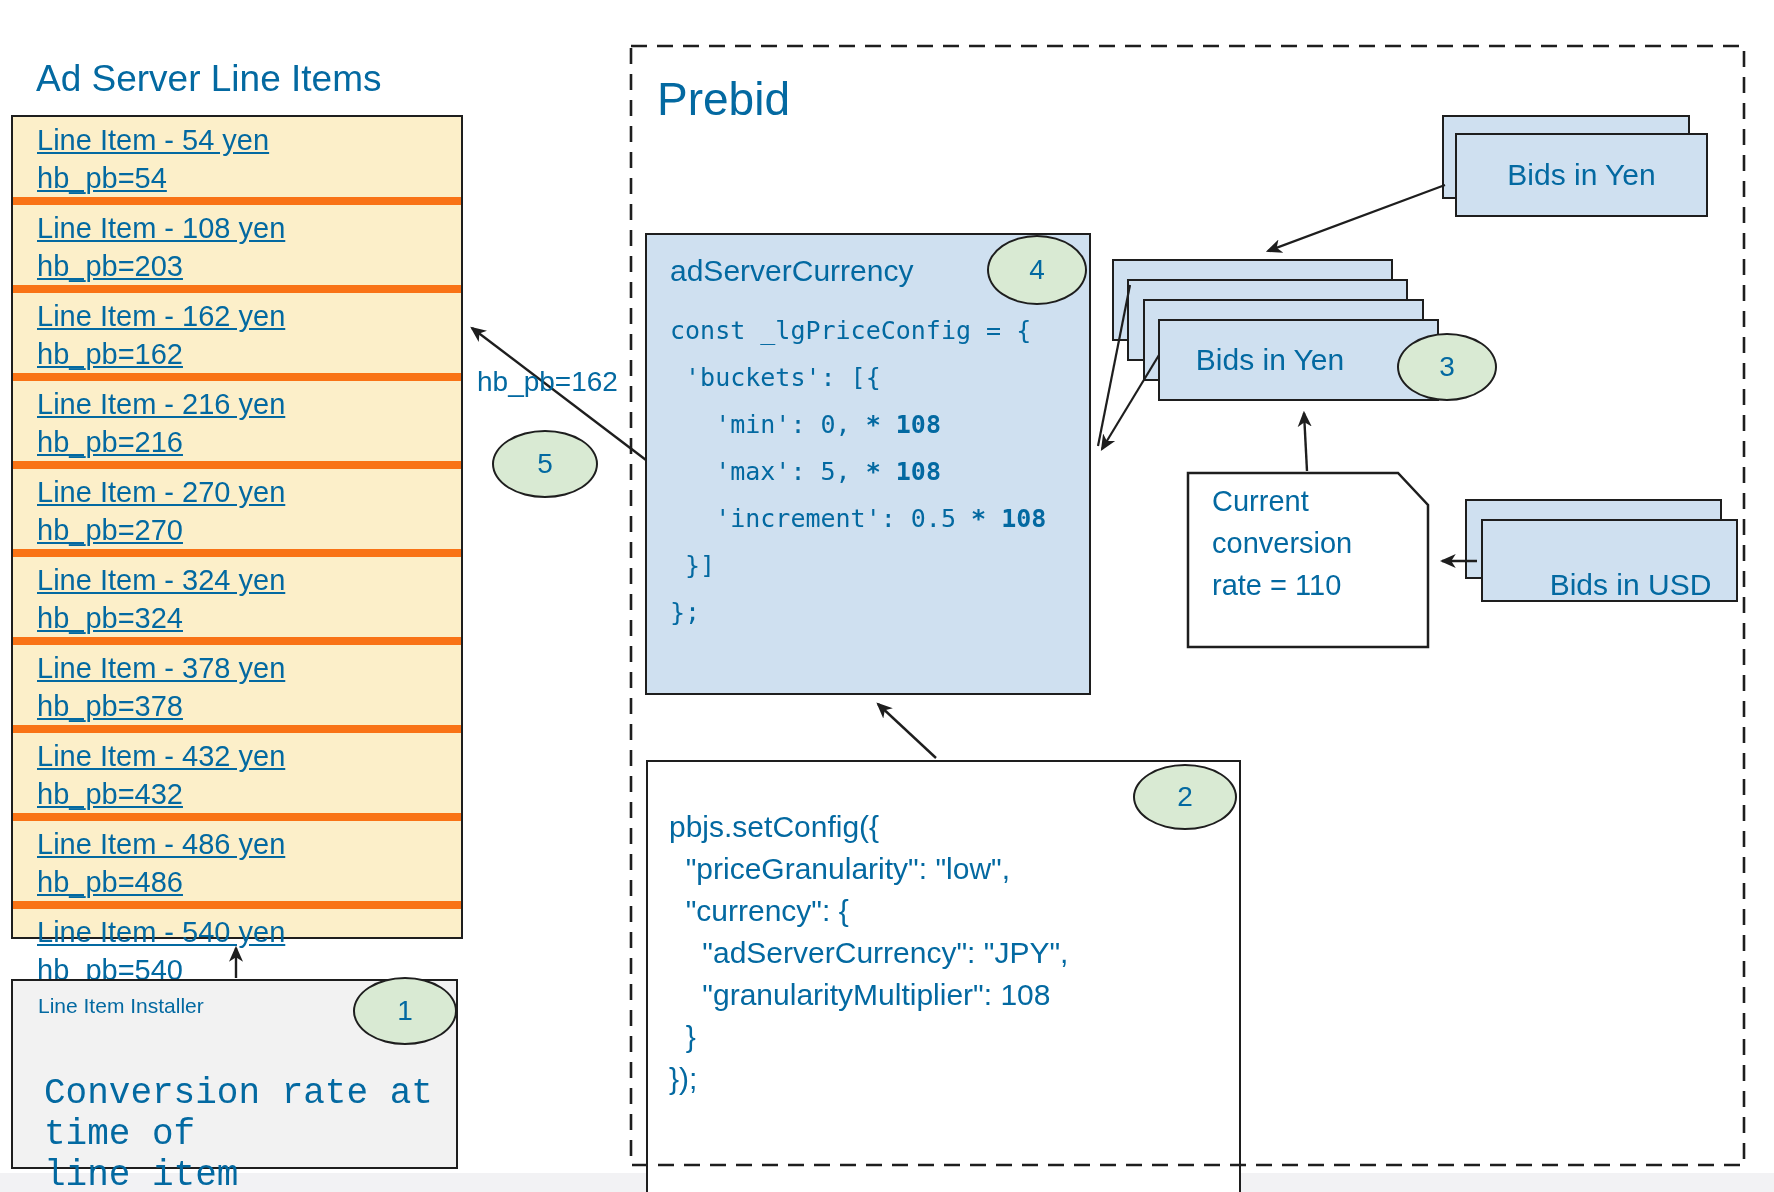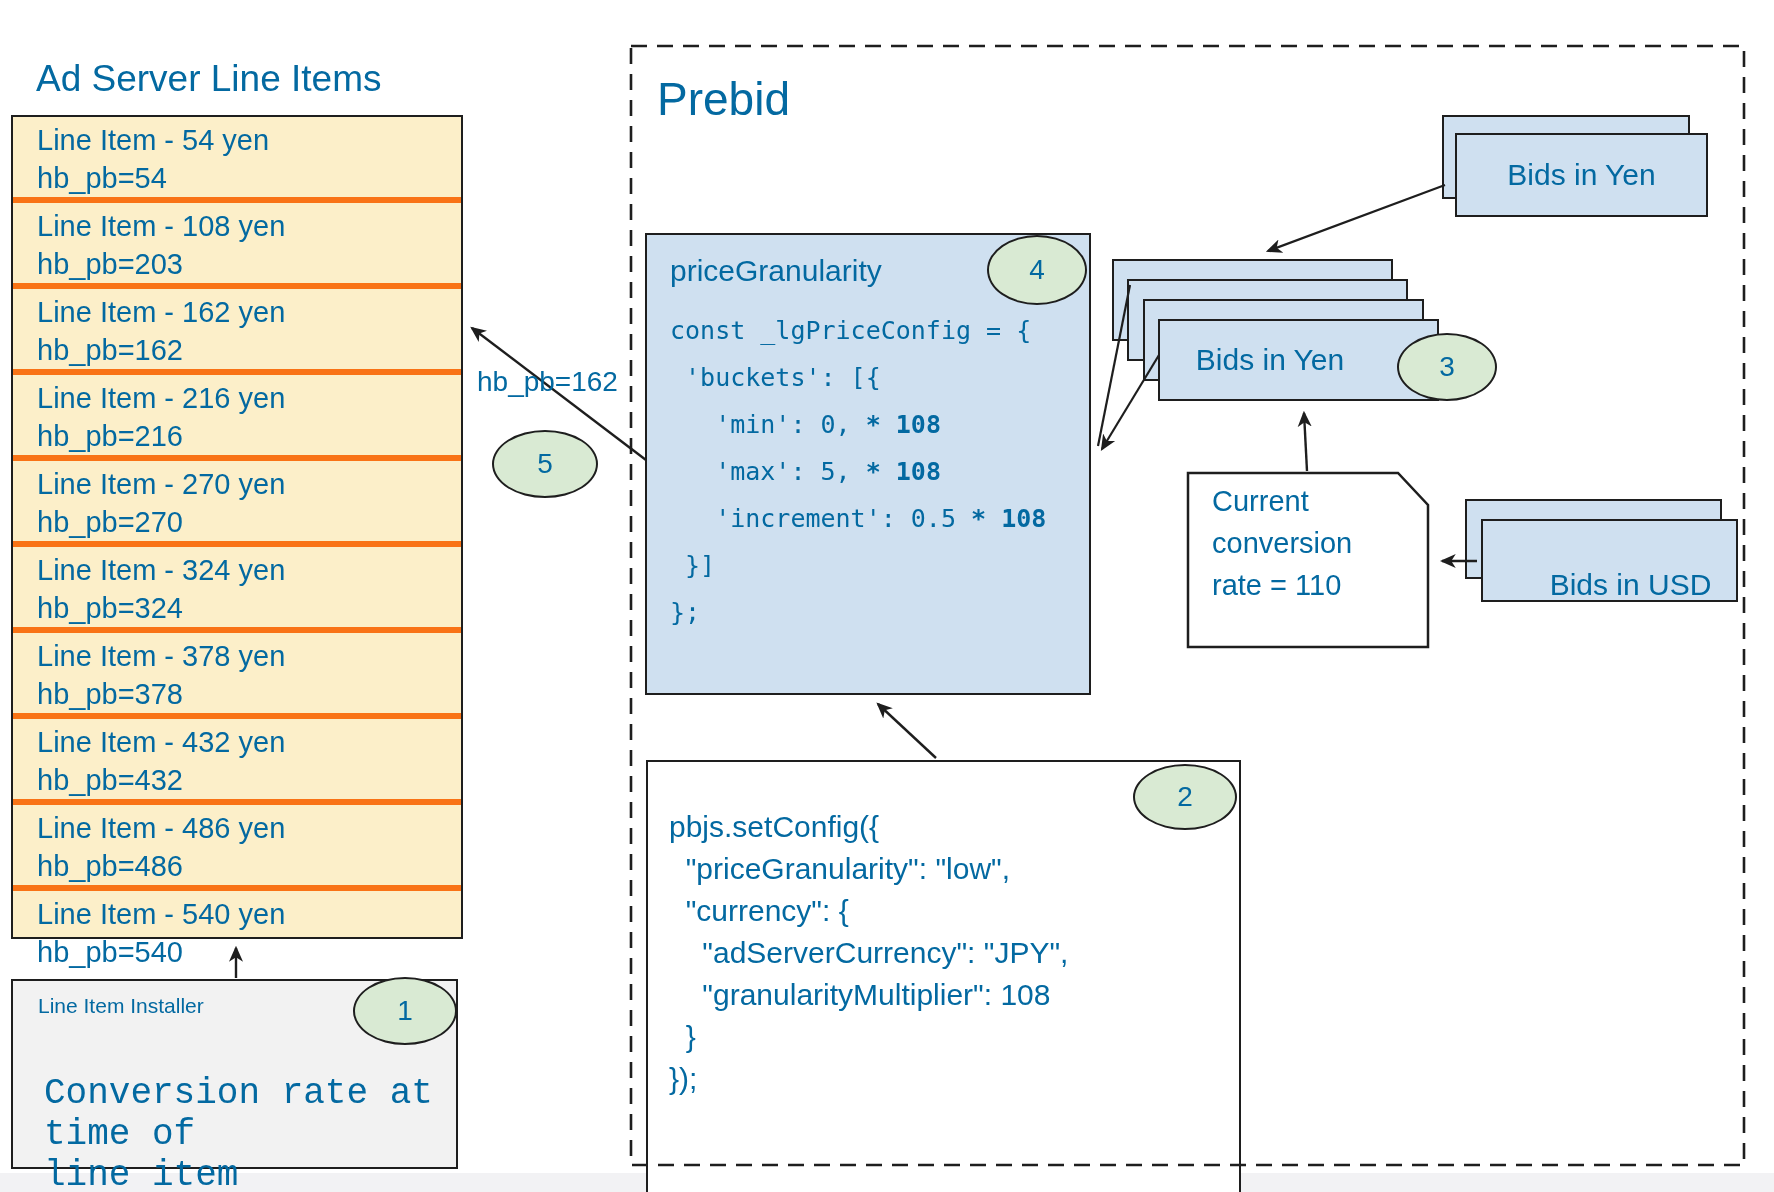--- a/index.html
+++ b/index.html
@@ -15,24 +15,24 @@
     position:absolute;display:flex;align-items:center;justify-content:center;
     background:var(--badge-green);border:2.4px solid #1e1e1e;border-radius:50%;
     font-size:28px;z-index:10;box-sizing:border-box;
   }
   .diagram-title{position:absolute;font-size:37px;z-index:3;}
   .prebid-title{position:absolute;font-size:46px;z-index:3;}
 
   .li-table{
     position:absolute;left:11px;top:115px;width:452px;height:824px;
     box-sizing:border-box;border:2.5px solid #1e1e1e;background:var(--table-yellow);
-    display:flex;flex-direction:column;z-index:2;
+    display:flex;flex-direction:column;z-index:2;text-decoration:underline;
   }
   .li-row{flex:1;box-sizing:border-box;padding:4px 0 0 24px;font-size:29px;line-height:38px;}
-  .li-row + .li-row{border-top:6px solid #f97316;}
+  .li-row + .li-row{border-top:8px solid #f97316;}
 
   .installer{left:11px;top:979px;width:447px;height:190px;background:var(--installer-gray);}
   .installer-title{position:absolute;left:25px;top:13px;font-size:21px;}
   .installer-note{position:absolute;left:31px;top:92px;font-size:36px;line-height:41px;white-space:pre-line;font-family:Liberation Mono, monospace;}
 
   .cpm-box{left:645px;top:233px;width:446px;height:462px;background:var(--card-blue);}
   .cpm-label{position:absolute;left:23px;top:19px;font-size:30px;}
   .cpm-code{
     position:absolute;left:23px;top:72px;
     font-family:"DejaVu Sans Mono",monospace;font-size:25px;line-height:47px;white-space:pre;
@@ -103,21 +103,21 @@
   <div class="box installer">
     <div class="installer-title">Line Item Installer</div>
     <div class="installer-note">Conversion rate at time of
 line item install=108</div>
   </div>
   <div class="badge" style="left:353px;top:977px;width:104px;height:68px;">1</div>
 
   <div class="prebid-title abs" style="left:657px;top:72px;">Prebid</div>
 
   <div class="box cpm-box">
-    <div class="cpm-label">priceGranularity</div>
+    <div class="cpm-label">adServerCurrency</div>
     <div class="cpm-code"><div><span>const _lgPriceConfig = {</span></div><div><span> 'buckets': [{</span></div><div><span>   'min': 0, </span><span class="b">* 108</span></div><div><span>   'max': 5, </span><span class="b">* 108</span></div><div><span>   'increment': 0.5 </span><span class="b">* 108</span></div><div><span> }]</span></div><div><span>};</span></div></div>
   </div>
   <div class="badge" style="left:987px;top:235px;width:100px;height:70px;">4</div>
 
   <div class="box pbjs-box">
     <div class="pbjs-code">pbjs.setConfig({
   "priceGranularity": "low",
   "currency": {
     "adServerCurrency": "JPY",
     "granularityMultiplier": 108

